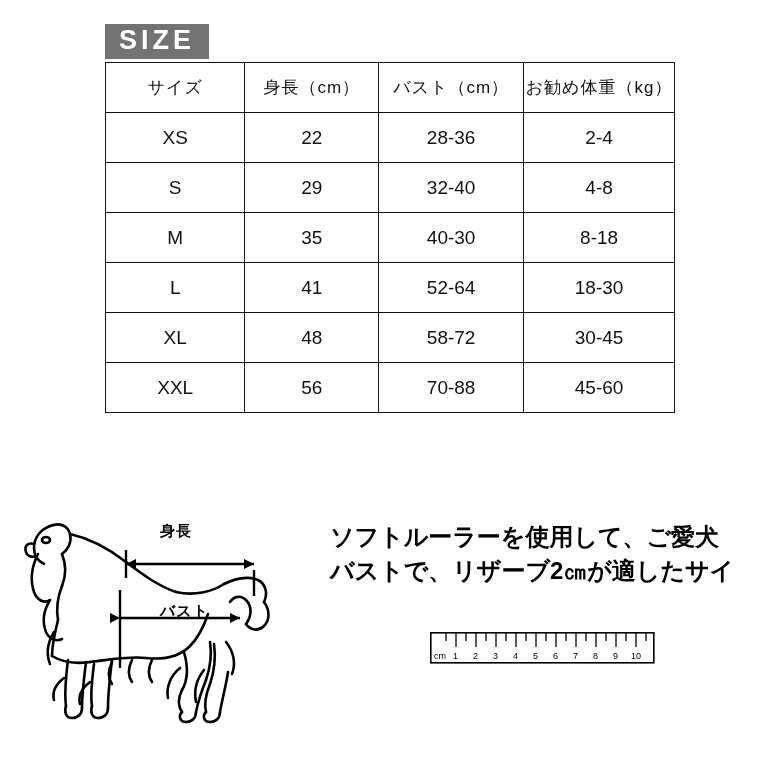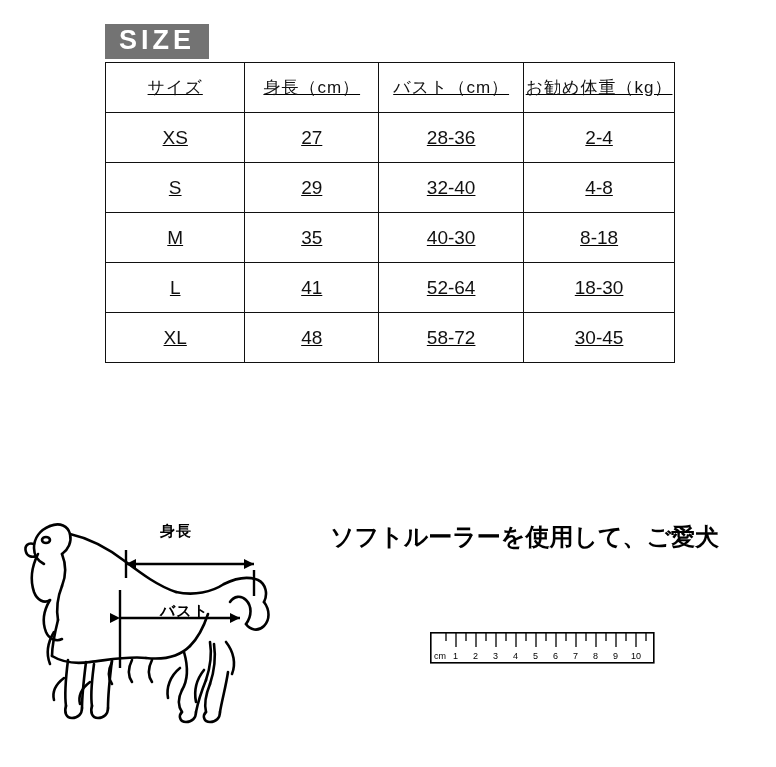--- a/index.html
+++ b/index.html
@@ -34,21 +34,20 @@
   #size-table-wrap {
     position: absolute;
     left: 105px;
     top: 62px;
     width: 570px;
   }
   table.size-table {
     border-collapse: collapse;
     width: 100%;
     table-layout: fixed;
-    text-decoration: underline;
   }
   table.size-table th,
   table.size-table td {
     border: 1px solid #111111;
     text-align: center;
     vertical-align: middle;
     height: 49px;
     font-weight: normal;
     font-size: 19px;
     color: #111111;
@@ -133,21 +132,21 @@
       <tr>
         <th>サイズ</th>
         <th>身長（cm）</th>
         <th>バスト（cm）</th>
         <th>お勧め体重（kg）</th>
       </tr>
     </thead>
     <tbody>
       <tr>
         <td>XS</td>
-        <td>27</td>
+        <td>22</td>
         <td>28-36</td>
         <td>2-4</td>
       </tr>
       <tr>
         <td>S</td>
         <td>29</td>
         <td>32-40</td>
         <td>4-8</td>
       </tr>
       <tr>
@@ -160,20 +159,26 @@
         <td>L</td>
         <td>41</td>
         <td>52-64</td>
         <td>18-30</td>
       </tr>
       <tr>
         <td>XL</td>
         <td>48</td>
         <td>58-72</td>
         <td>30-45</td>
+      </tr>
+      <tr>
+        <td>XXL</td>
+        <td>56</td>
+        <td>70-88</td>
+        <td>45-60</td>
       </tr>
     </tbody>
   </table>
 </div>
 
 <div id="bottom">
 
   <div id="dog-figure">
     <svg width="310" height="250" viewBox="0 0 310 250" xmlns="http://www.w3.org/2000/svg">
       <g fill="none" stroke="#000000" stroke-width="2.6" stroke-linecap="round" stroke-linejoin="round">
@@ -249,20 +254,21 @@
       <polygon points="112,126 102,121 102,131" fill="#000000"></polygon>
       <polygon points="232,126 222,121 222,131" fill="#000000"></polygon>
     </svg>
 
     <span class="measure-label" id="label-shincho">身長</span>
     <span class="measure-label" id="label-bust">バスト</span>
   </div>
 
   <div id="description">
     <div>ソフトルーラーを使用して、ご愛犬</div>
+    <div>バストで、リザーブ2㎝が適したサイ</div>
   </div>
 
   <div id="ruler">
     <svg width="225" height="40" viewBox="0 0 225 40" xmlns="http://www.w3.org/2000/svg">
       <rect x="0.8" y="0.8" width="223" height="30" fill="#ffffff" stroke="#000000" stroke-width="1.6"></rect>
       <g stroke="#000000" stroke-width="1.3">
         <line x1="26" y1="1" x2="26" y2="15"></line>
         <line x1="46" y1="1" x2="46" y2="15"></line>
         <line x1="66" y1="1" x2="66" y2="15"></line>
         <line x1="86" y1="1" x2="86" y2="15"></line>

